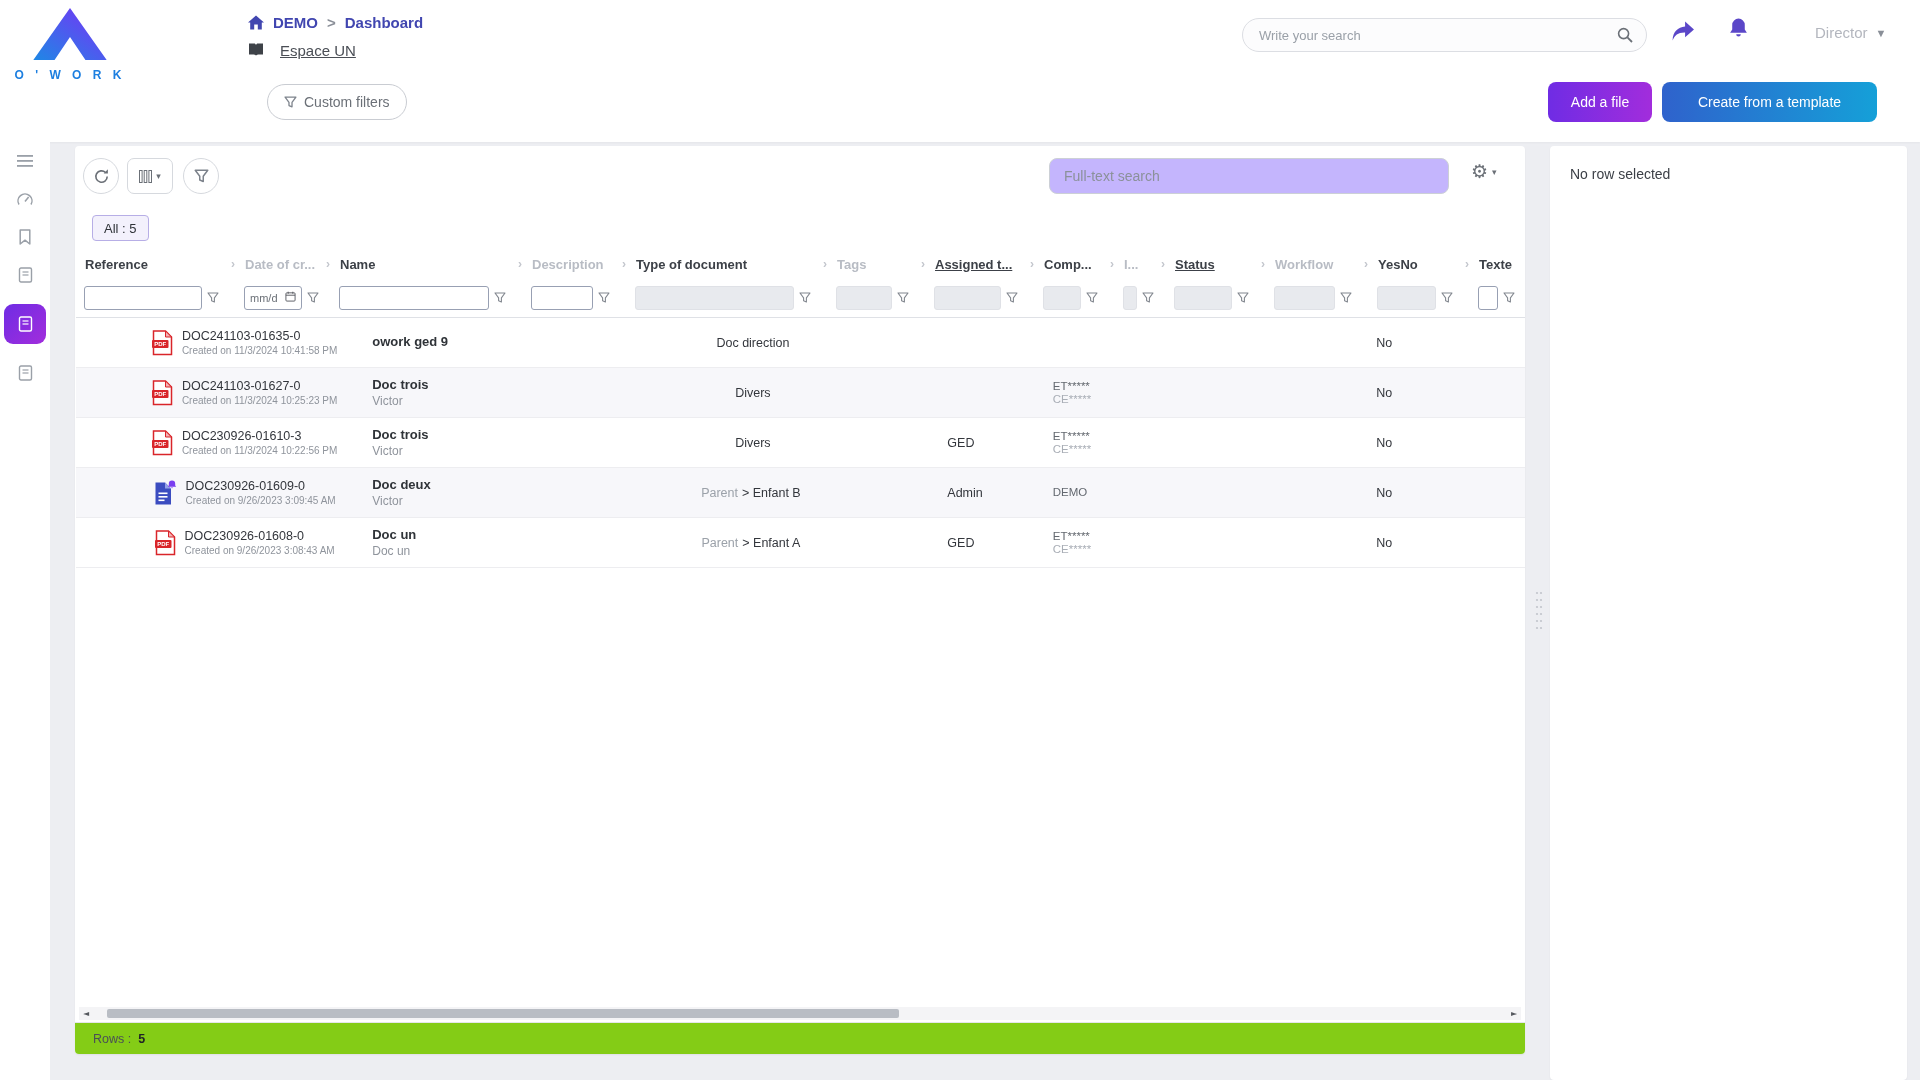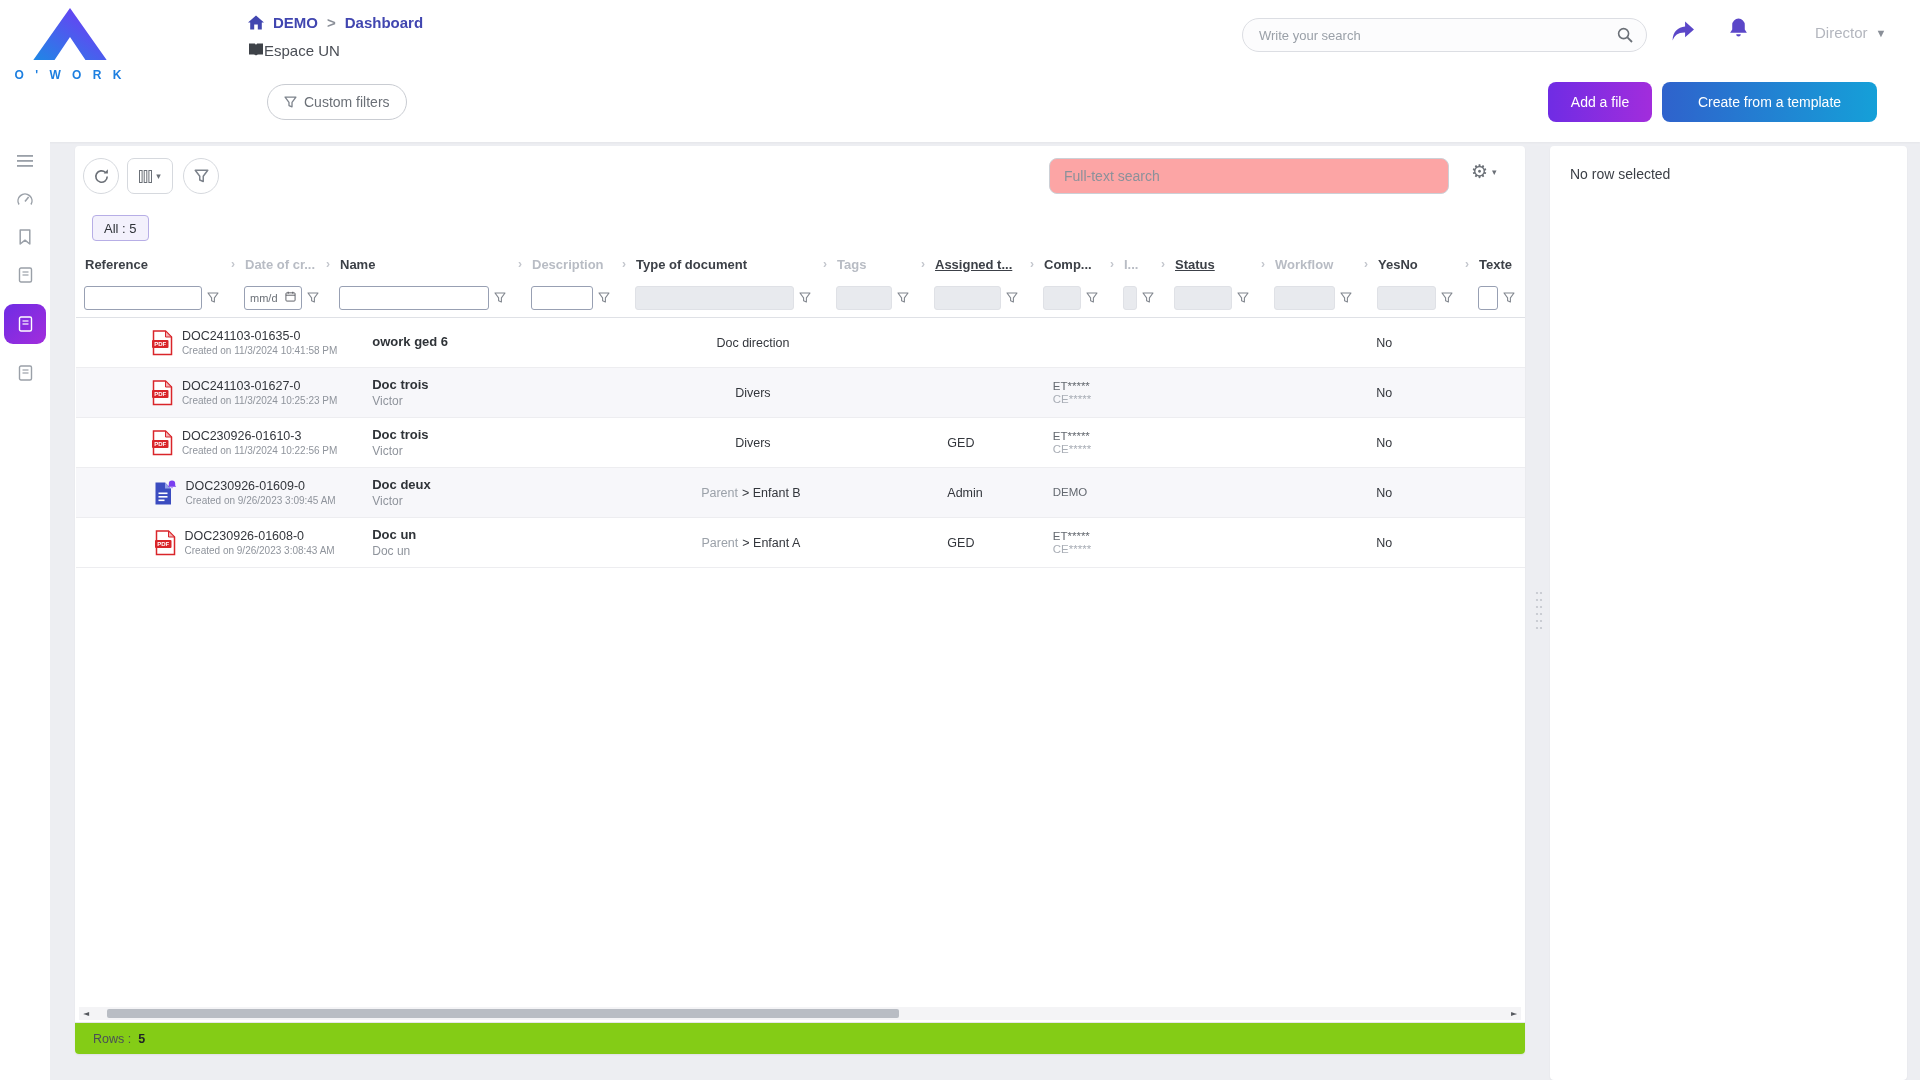--- a/index.html
+++ b/index.html
@@ -9,21 +9,21 @@
     background:#edeef2; position:relative; color:#3b3f46;
   }
   .app { position:absolute; inset:0; }
 
   
   .topbar { position:absolute; left:0; top:0; right:0; height:142px; background:#fff; box-shadow:0 1px 2px rgba(0,0,0,.04); }
   .logo { position:absolute; left:14px; top:6px; width:112px; text-align:center; }
   .logo-text { display:block; margin-top:2px; color:#1d7fe0; font-weight:bold; font-size:12px; letter-spacing:4px; white-space:nowrap; }
   .crumbs { position:absolute; left:248px; top:14px; display:flex; align-items:center; gap:9px; font-size:15px; font-weight:bold; color:#4146b0; }
   .crumb-sep { color:#8a8f98; }
-  .workspace { position:absolute; left:248px; top:42px; display:flex; gap:0; font-size:15px; color:#4a4e55; }
+  .workspace { position:absolute; left:248px; top:42px; display:flex; gap:16px; font-size:15px; color:#4a4e55;text-decoration:underline; }
   .top-search { position:absolute; left:1242px; top:18px; width:405px; height:34px; }
   .top-search input { width:100%; height:100%; border:1px solid #dcdee3; border-radius:17px; background:#fcfcfd; padding:0 42px 0 16px; font-size:13px; color:#3b3f46; font-family:inherit; outline:none; }
   .top-search input::placeholder { color:#9aa0a8; }
   .top-search .mag { position:absolute; right:14px; top:9px; }
   .icon-btn { background:none; border:none; cursor:pointer; position:absolute; }
   .share-btn { left:1670px; top:20px; }
   .bell-btn { left:1728px; top:17px; }
   .user-menu { position:absolute; left:1815px; top:24px; display:flex; align-items:center; gap:8px; font-size:15px; color:#b3b6be; cursor:pointer; }
   .user-menu .caret { color:#8a8f98; font-size:11px; }
 
@@ -38,21 +38,21 @@
   .side-item { width:26px; height:18px; display:flex; align-items:center; justify-content:center; color:#9aa0a8; cursor:pointer; }
   .side-item.active { width:42px; height:40px; border-radius:9px; background:linear-gradient(135deg,#6f2ce4,#a22ddc); color:#fff; }
 
   
   .grid-card { position:absolute; left:75px; top:146px; width:1450px; height:908px; background:#fff; border-radius:4px; box-shadow:0 1px 2px rgba(0,0,0,.06); overflow:hidden; }
   .tool-circle { position:absolute; top:12px; width:36px; height:36px; border-radius:50%; border:1px solid #d6d9de; background:#fff; display:flex; align-items:center; justify-content:center; color:#6b7077; cursor:pointer; }
   .btn-refresh { left:8px; }
   .btn-columns { position:absolute; left:52px; top:12px; width:46px; height:36px; border-radius:7px; border:1px solid #d6d9de; background:#fff; display:flex; align-items:center; justify-content:center; gap:4px; color:#6b7077; cursor:pointer; }
   .btn-filter { left:108px; }
   .caret-sm { font-size:9px; color:#6b7077; }
-  .fulltext { position:absolute; left:974px; top:12px; width:400px; height:36px; border:1px solid #ccd0d6; border-radius:8px; padding:0 14px; font-size:14px; color:#3b3f46; font-family:inherit; outline:none; background:#fca5a5; }
+  .fulltext { position:absolute; left:974px; top:12px; width:400px; height:36px; border:1px solid #ccd0d6; border-radius:8px; padding:0 14px; font-size:14px; color:#3b3f46; font-family:inherit; outline:none; background:#c4b5fd; }
   .fulltext::placeholder { color:#8b919a; }
   .btn-gear { position:absolute; left:1396px; top:16px; background:none; border:none; display:flex; align-items:center; gap:4px; color:#6b7077; cursor:pointer; }
   .gear-glyph { font-size:19px; line-height:1; font-family:"DejaVu Sans", sans-serif; }
   .tab-all { position:absolute; left:17px; top:69px; height:26px; padding:0 11px; display:flex; align-items:center; background:#f3f1fc; border:1px solid #b7aee6; border-radius:4px; font-size:13px; color:#2f3338; cursor:pointer; }
 
   
   .thead { position:absolute; left:1px; top:104px; display:flex; height:28px; }
   .th { position:relative; display:flex; align-items:center; padding:0 10px 0 9px; font-size:13px; font-weight:bold; color:#3c4047; white-space:nowrap; overflow:hidden; cursor:pointer; }
   .th.tone-light { color:#b8bcc4; }
   .sortchev { position:absolute; right:1px; font-size:12px; font-weight:bold; color:#c3c6cd; }
@@ -411,21 +411,21 @@
                 <rect x="0" y="10" width="16.5" height="8" rx="1" fill="#d9252a"></rect>
                 <text x="8.2" y="16.2" font-size="6" font-weight="bold" fill="#ffffff" text-anchor="middle" font-family="Liberation Sans, sans-serif">PDF</text>
               </svg>
             </span>
             <span class="ref-txt">
               <span class="ref-id">DOC241103-01635-0</span>
               <span class="ref-created">Created on 11/3/2024 10:41:58 PM</span>
             </span>
           </div>
           <div class="td td-name" style="width:192px">
-            <span class="nm">owork ged 6</span>
+            <span class="nm">owork ged 9</span>
             <span class="nm-sub"></span>
           </div>
           <div class="td" style="width:104px"></div>
           <div class="td td-type" style="width:201px">
             <span class="type-parent"></span>
             <span>Doc direction</span>
           </div>
           <div class="td" style="width:98px"></div>
           <div class="td" style="width:109px">
             <span></span>

